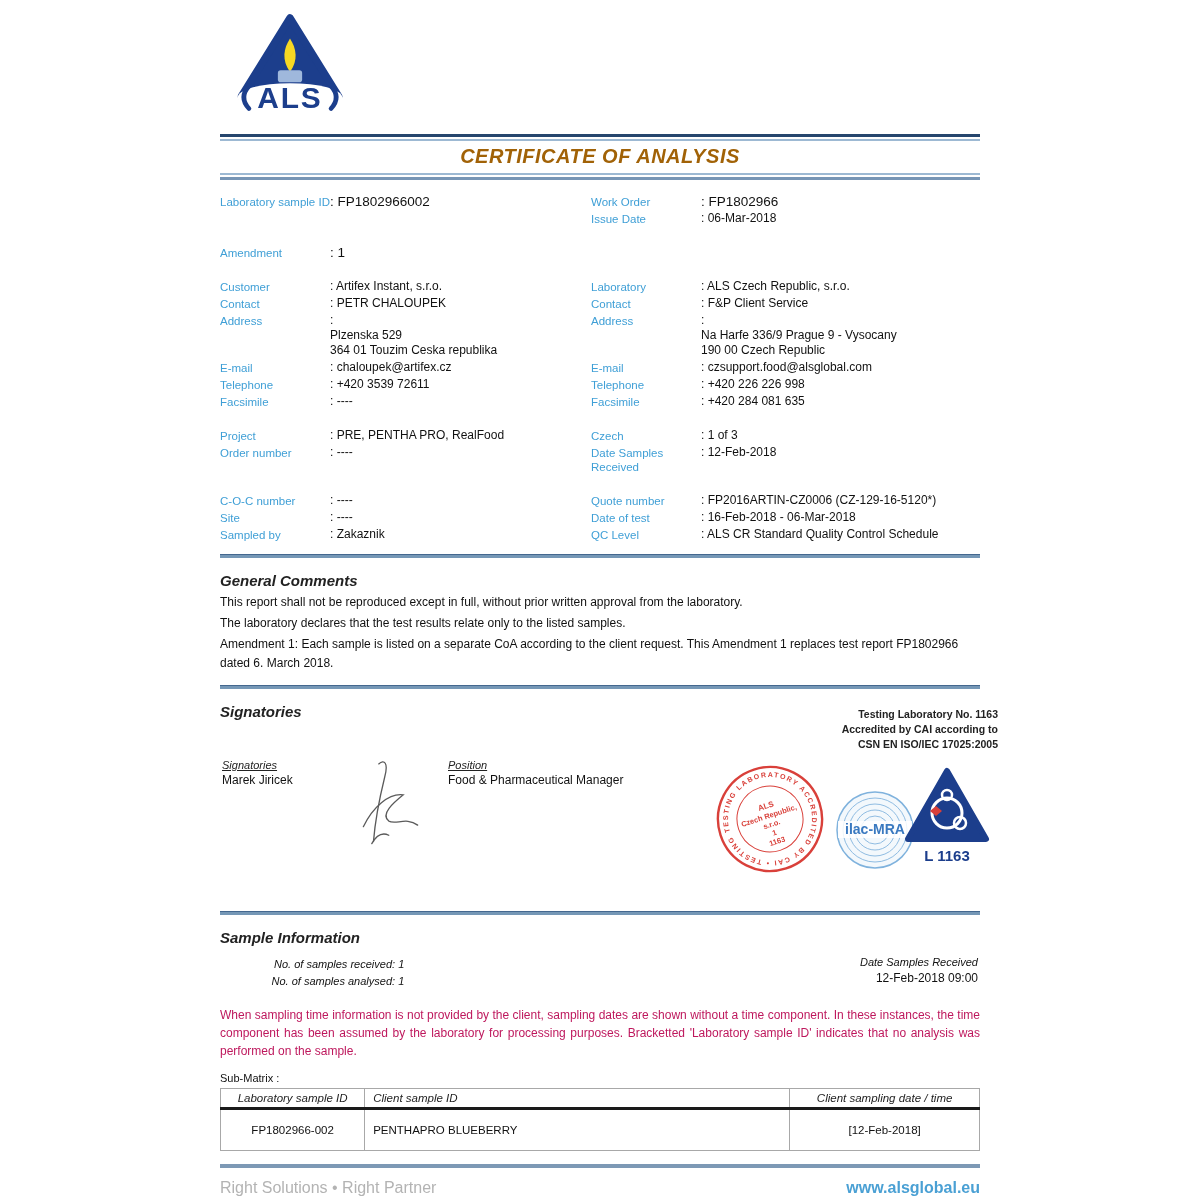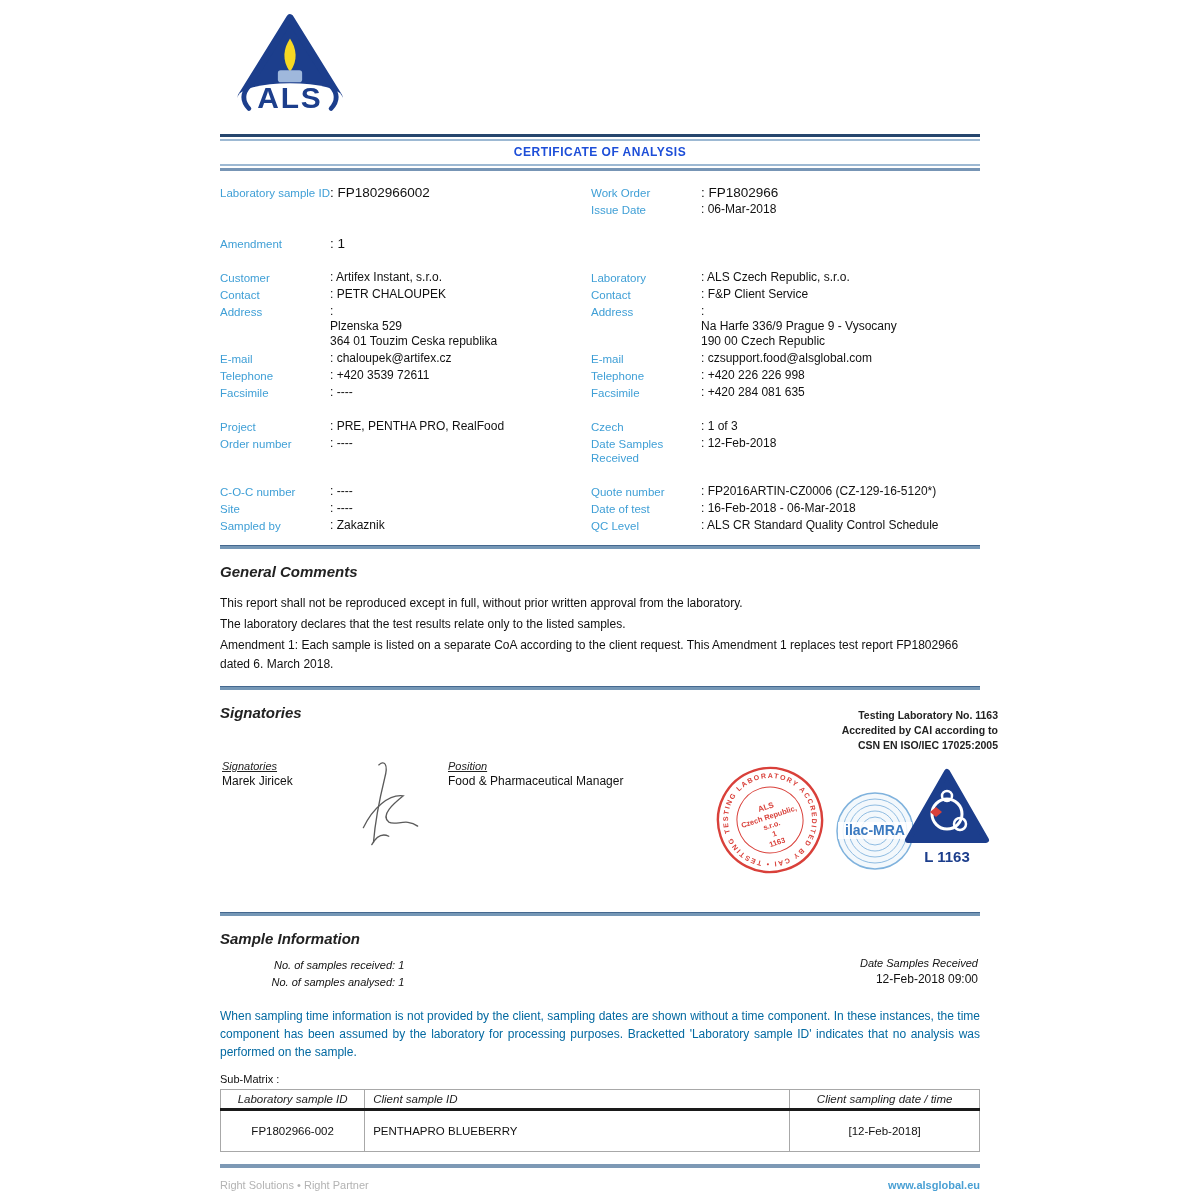--- a/index.html
+++ b/index.html
@@ -8,42 +8,42 @@
 
   
   .logo{margin:10px 0 0 14px;width:112px;height:112px;}
 
   
   .title-wrap{margin-top:8px;}
   .tl-rule-dark{height:3px;background:#26466d;}
   .tl-rule-light{height:2px;background:#9db9d3;margin-top:2px;}
   .tl-rule-light2{height:2px;background:#9db9d3;}
   .tl-rule-dark2{height:3px;background:#7795b5;margin-top:2px;}
-  h1.doc-title{margin:4px 0 5px;text-align:center;font-size:12px;font-weight:bold;letter-spacing:.5px;color:#1d4ed8;}
+  h1.doc-title{margin:4px 0 5px;text-align:center;font-size:20px;font-style:italic;font-weight:bold;letter-spacing:.5px;color:#a16207;}
 
   
   .details{margin-top:14px;}
   .drow{display:grid;grid-template-columns:110px 261px 110px 279px;align-items:start;margin-top:2px;}
   .drow.gap{margin-top:19px;}
   .lbl{color:#3f9fd6;font-size:11.5px;line-height:14px;padding-top:1px;}
   .val{font-size:12px;line-height:15px;color:#111;}
   .val .line{display:block;}
   .val::before{content:": ";white-space:pre;}
   .val.noval::before{content:"";}
   .val.bold{font-weight:normal;}
   .val.big{font-size:13.5px;}
 
   
   .sect-rule{height:3px;background:#7597b6;border-top:1px solid #44688f;margin-top:12px;}
 
   
   .sect-heading{font-size:15px;font-style:italic;font-weight:bold;color:#222;margin:14px 0 0 0;}
 
   
-  .comments{margin-top:14px;font-size:12px;line-height:19px;color:#111;}
+  .comments{margin-top:4px;font-size:12px;line-height:19px;color:#111;}
   .comments p{margin:0 0 2px 0;}
 
   
   .signatories{position:relative;height:196px;}
   .accreditation{position:absolute;top:4px;left:548px;width:230px;text-align:right;font-size:10.5px;font-weight:bold;line-height:15px;color:#222;}
   .sig-col-label{font-size:11px;font-style:italic;text-decoration:underline;color:#222;}
   .sig-name,.sig-position{font-size:12px;color:#111;margin-top:2px;}
   .sig-left{position:absolute;top:56px;left:2px;}
   .sig-mid{position:absolute;top:48px;left:118px;}
   .sig-right{position:absolute;top:56px;left:228px;}
@@ -52,34 +52,34 @@
   .stamp-tri{position:absolute;top:62px;left:682px;}
 
   
   .si-block{position:relative;margin-top:10px;height:40px;}
   .si-row{display:flex;font-size:11px;font-style:italic;line-height:17px;color:#111;text-align:right;}
   .si-row .si-lbl{width:172px;}
   .si-row .si-val::before{content:": ";white-space:pre;}
   .si-right{position:absolute;right:2px;top:0;text-align:right;}
   .si-right .si-r-lbl{font-size:11px;font-style:italic;color:#111;}
   .si-right .si-r-val{font-size:12px;margin-top:3px;color:#111;}
-  .si-note{margin-top:10px;font-size:12px;line-height:18px;text-align:justify;color:#0369a1;}
+  .si-note{margin-top:10px;font-size:12px;line-height:18px;text-align:justify;color:#be185d;}
   .submatrix{margin-top:9px;font-size:11px;color:#111;}
 
   
   table.sample{width:100%;border-collapse:collapse;margin-top:4px;font-size:11.5px;}
   table.sample th{font-style:italic;font-weight:normal;border:1px solid #a8a8a8;border-bottom:3px solid #1a1a1a;padding:3px 8px;color:#222;}
   table.sample td{border:1px solid #a8a8a8;padding:14px 8px;color:#111;}
   .c{text-align:center;} .l{text-align:left;}
   col.c1{width:19%;} col.c2{width:56%;} col.c3{width:25%;}
 
   
   .footer{position:absolute;left:220px;width:760px;top:1164px;}
   .footer-bar{height:4px;background:#7d99b5;}
-  .footer-row{display:flex;justify-content:space-between;margin-top:11px;font-size:11px;}
+  .footer-row{display:flex;justify-content:space-between;margin-top:11px;font-size:16px;}
   .footer-left{color:#b3b3b3;}
   .footer-right{color:#4aa0d4;font-weight:bold;}
 </style>
 </head>
 <body>
 
 <div class="page">
 
   
   <svg class="logo" viewBox="0 0 120 115">

